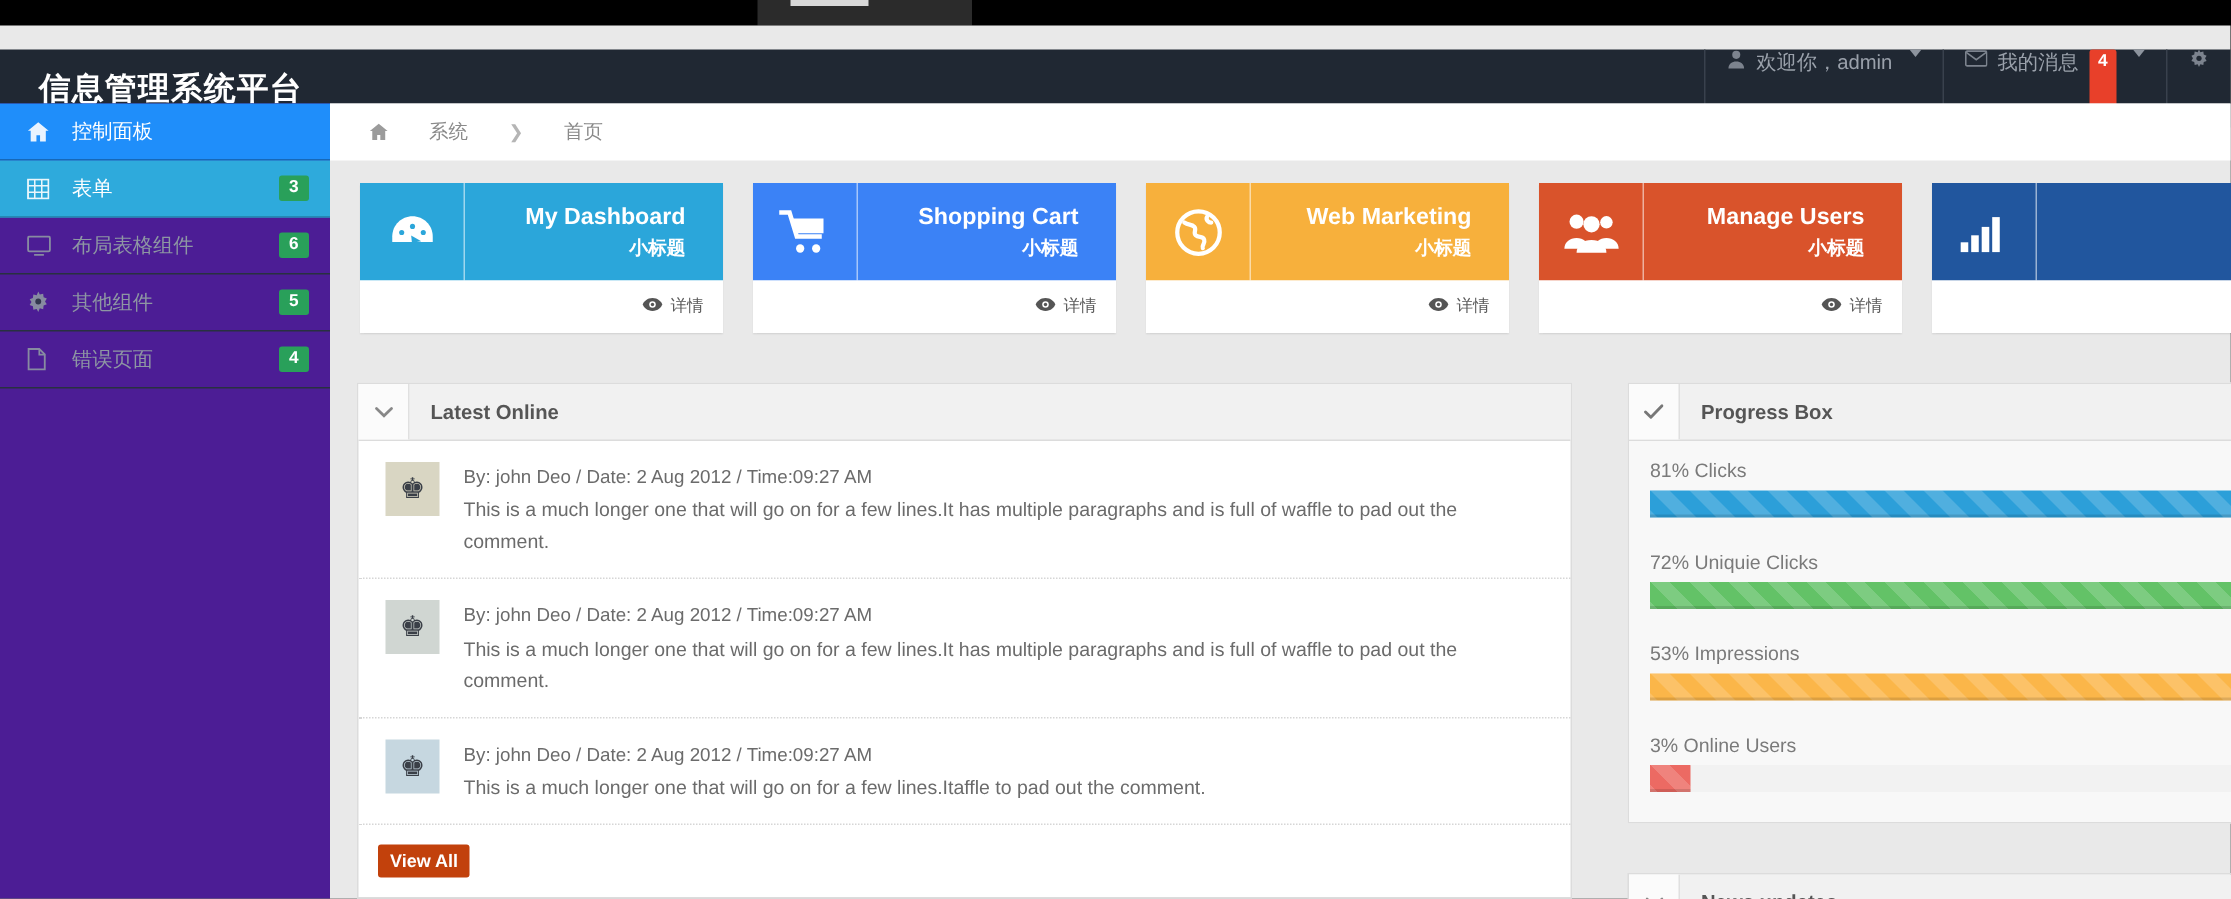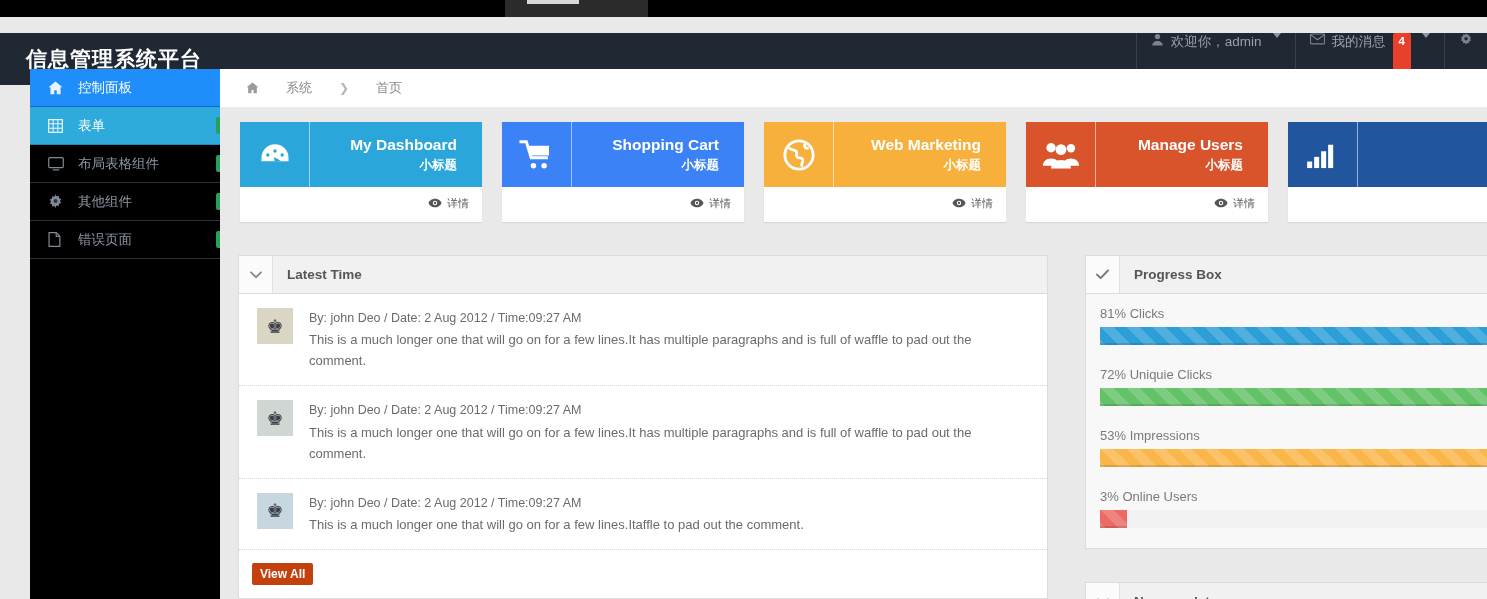--- a/index.html
+++ b/index.html
@@ -64,22 +64,21 @@
   }
   .msg-badge {
     background: #e8402a; color: #fff;
     font-size: 11.5px; font-weight: bold;
     padding: 2px 6px; border-radius: 2px; line-height: 1.1;
   }
 
   
   #sidebar {
     position: absolute; left: 0; top: 52px; width: 220px; height: 530px;
-    background: #000000;
-    margin-left: 30px;
+    background: #4c1d95;
   }
   .nav-item {
     position: relative;
     height: 38px; display: flex; align-items: center;
     padding: 0 14px 0 18px;
     border-bottom: 1px solid #283140;
     color: #8e97a3; font-size: 13.5px;
   }
   .nav-item .nv-ic {
     width: 20px; display: inline-flex; justify-content: flex-start;
@@ -471,21 +470,21 @@
     </div>
   </div>
 
   <div class="panel" id="posts-panel">
     <div class="panel-head">
       <div class="toggle">
         <svg width="12" height="8" viewBox="0 0 12 8">
             <path d="M1 1.3 6 6.2 11 1.3" fill="none" stroke="#888" stroke-width="1.8" stroke-linecap="round"></path>
           </svg>
       </div>
-      <div class="ph-title">Latest Time</div>
+      <div class="ph-title">Latest Online</div>
     </div>
 
     <div class="post">
       <div class="post-avatar" style="background:#d9d6c3">
         <span>♚</span>
       </div>
       <div class="post-body">
         <div class="post-meta">By: john Deo / Date: 2 Aug 2012 / Time:09:27 AM</div>
         <div class="post-text">This is a much longer one that will go on for a few lines.It has multiple paragraphs and is full of waffle to pad out the comment.</div>
       </div>

